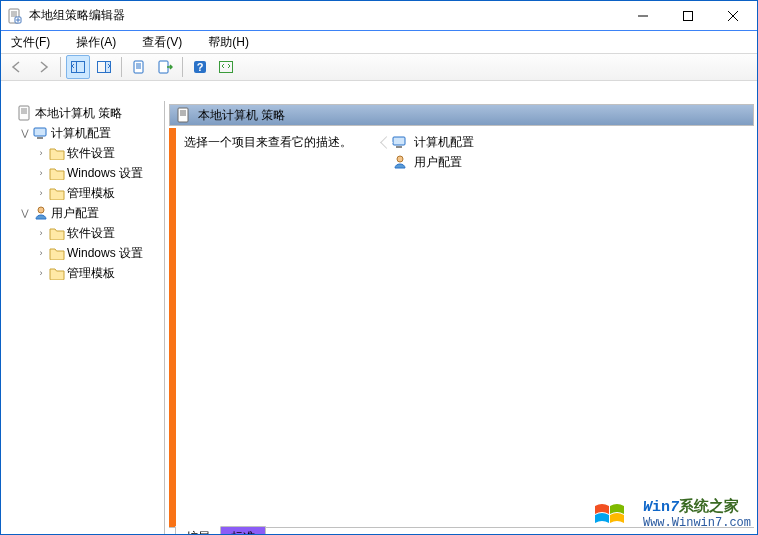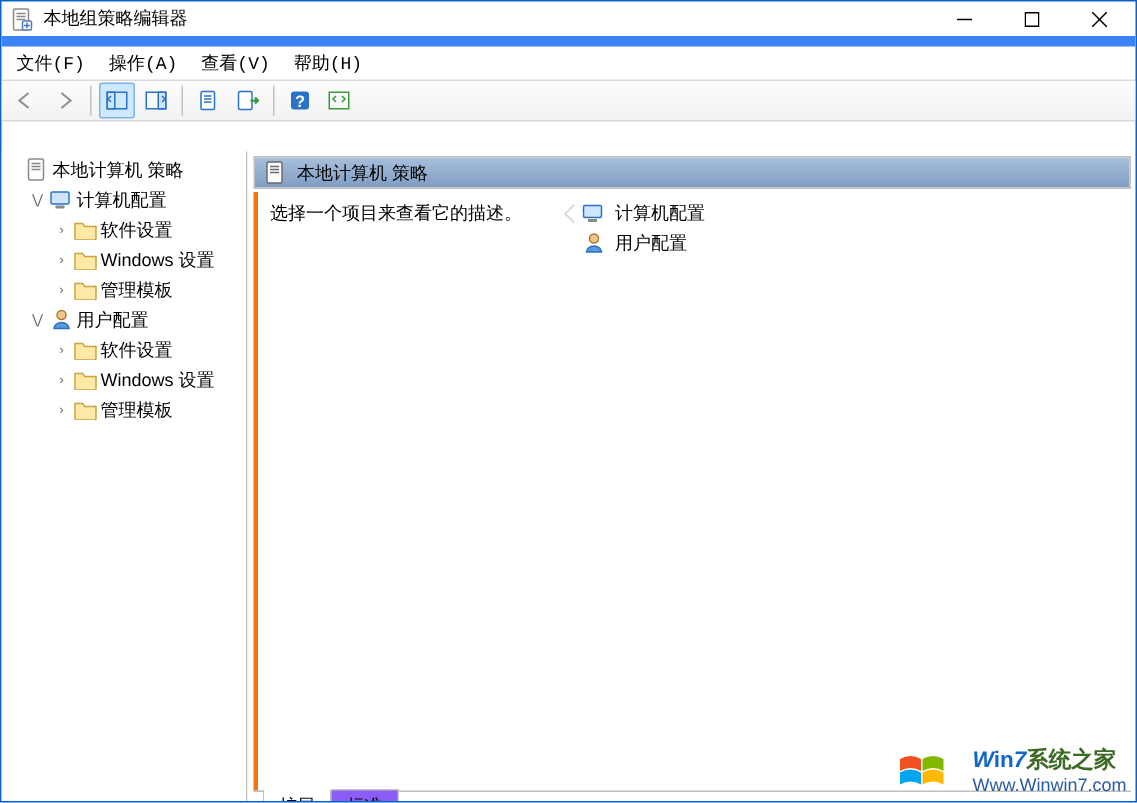--- a/index.html
+++ b/index.html
@@ -12,33 +12,32 @@
     height: 535px;
     overflow: hidden;
     position: relative;
     border: 1px solid #0b61c5;
   }
   .titlebar {
     height: 30px;
     display: flex;
     align-items: center;
     padding: 0 2px 0 6px;
-    border-bottom: 7px solid #3b82f6;
+    border-bottom: 1px solid #3b82f6;
   }
   .titlebar .app-icon { width: 16px; height: 16px; margin-right: 6px; display:flex;align-items:center;justify-content:center;}
   .titlebar .title { flex: 1; }
   .win-controls { display: flex; height: 100%; }
   .win-btn { width: 45px; display:flex;align-items:center;justify-content:center; }
   .menubar {
     height: 22px;
     display: flex;
     align-items: flex-end;
     padding: 0 4px;
-    gap: 4px;
-    font-family: Liberation Mono, monospace;
+    gap: 14px;
   }
   .menu-item { padding: 2px 6px; }
   .toolbar {
     height: 28px;
     display: flex;
     align-items: center;
     padding: 0 4px;
     gap: 2px;
     border-top: 1px solid #d9d9d9;
     border-bottom: 1px solid #d9d9d9;
@@ -78,21 +77,21 @@
     background: linear-gradient(#a8bfdc, #7f9dc2);
     border: 1px solid #c0c0c0;
     margin: 3px 3px 0 3px;
     display:flex; align-items:center; gap:6px; padding:0 6px;
     color:#000;
   }
   .detail-body {
     flex:1;
     display:flex;
     margin: 2px 3px 0 3px;
-    border-left:3px solid #f97316;
+    border-left:7px solid #f97316;
   }
   .detail-left {
     width: 210px;
     padding: 6px 8px;
   }
   .detail-right {
     flex: 1;
     padding: 4px 6px;
     position: relative;
   }
@@ -134,21 +133,21 @@
   .tab.active {
     border-top:1px solid #fff;
     z-index:2;
   }
   .tab:not(.active){ background:#8b5cf6;text-align:center;}
   .tabs-strip .lead { width:6px; border-top:1px solid #c0c0c0; height:1px;margin-top:0;}
   .watermark {
     position:absolute;
     right:6px; bottom:4px;
     display:flex; align-items:center; gap:16px;
-    font-family: Liberation Sans, sans-serif;
+    font-family: Liberation Mono, monospace;
     pointer-events:none;
   }
   .watermark .logo { width:34px; height:28px;}
   .wm-text1 { font-size:15px; font-weight:bold;}
   .wm-text1 .w7 { color:#1067c9; font-style:italic;}
   .wm-text1 .rest { color:#3a6a23;}
   .wm-text2 { font-size:12px; color:#2a5aa0;}
   
   .doc-icon svg, .app-icon svg, .header-band .node-icon svg { width:16px; height:16px;}
 </style>

